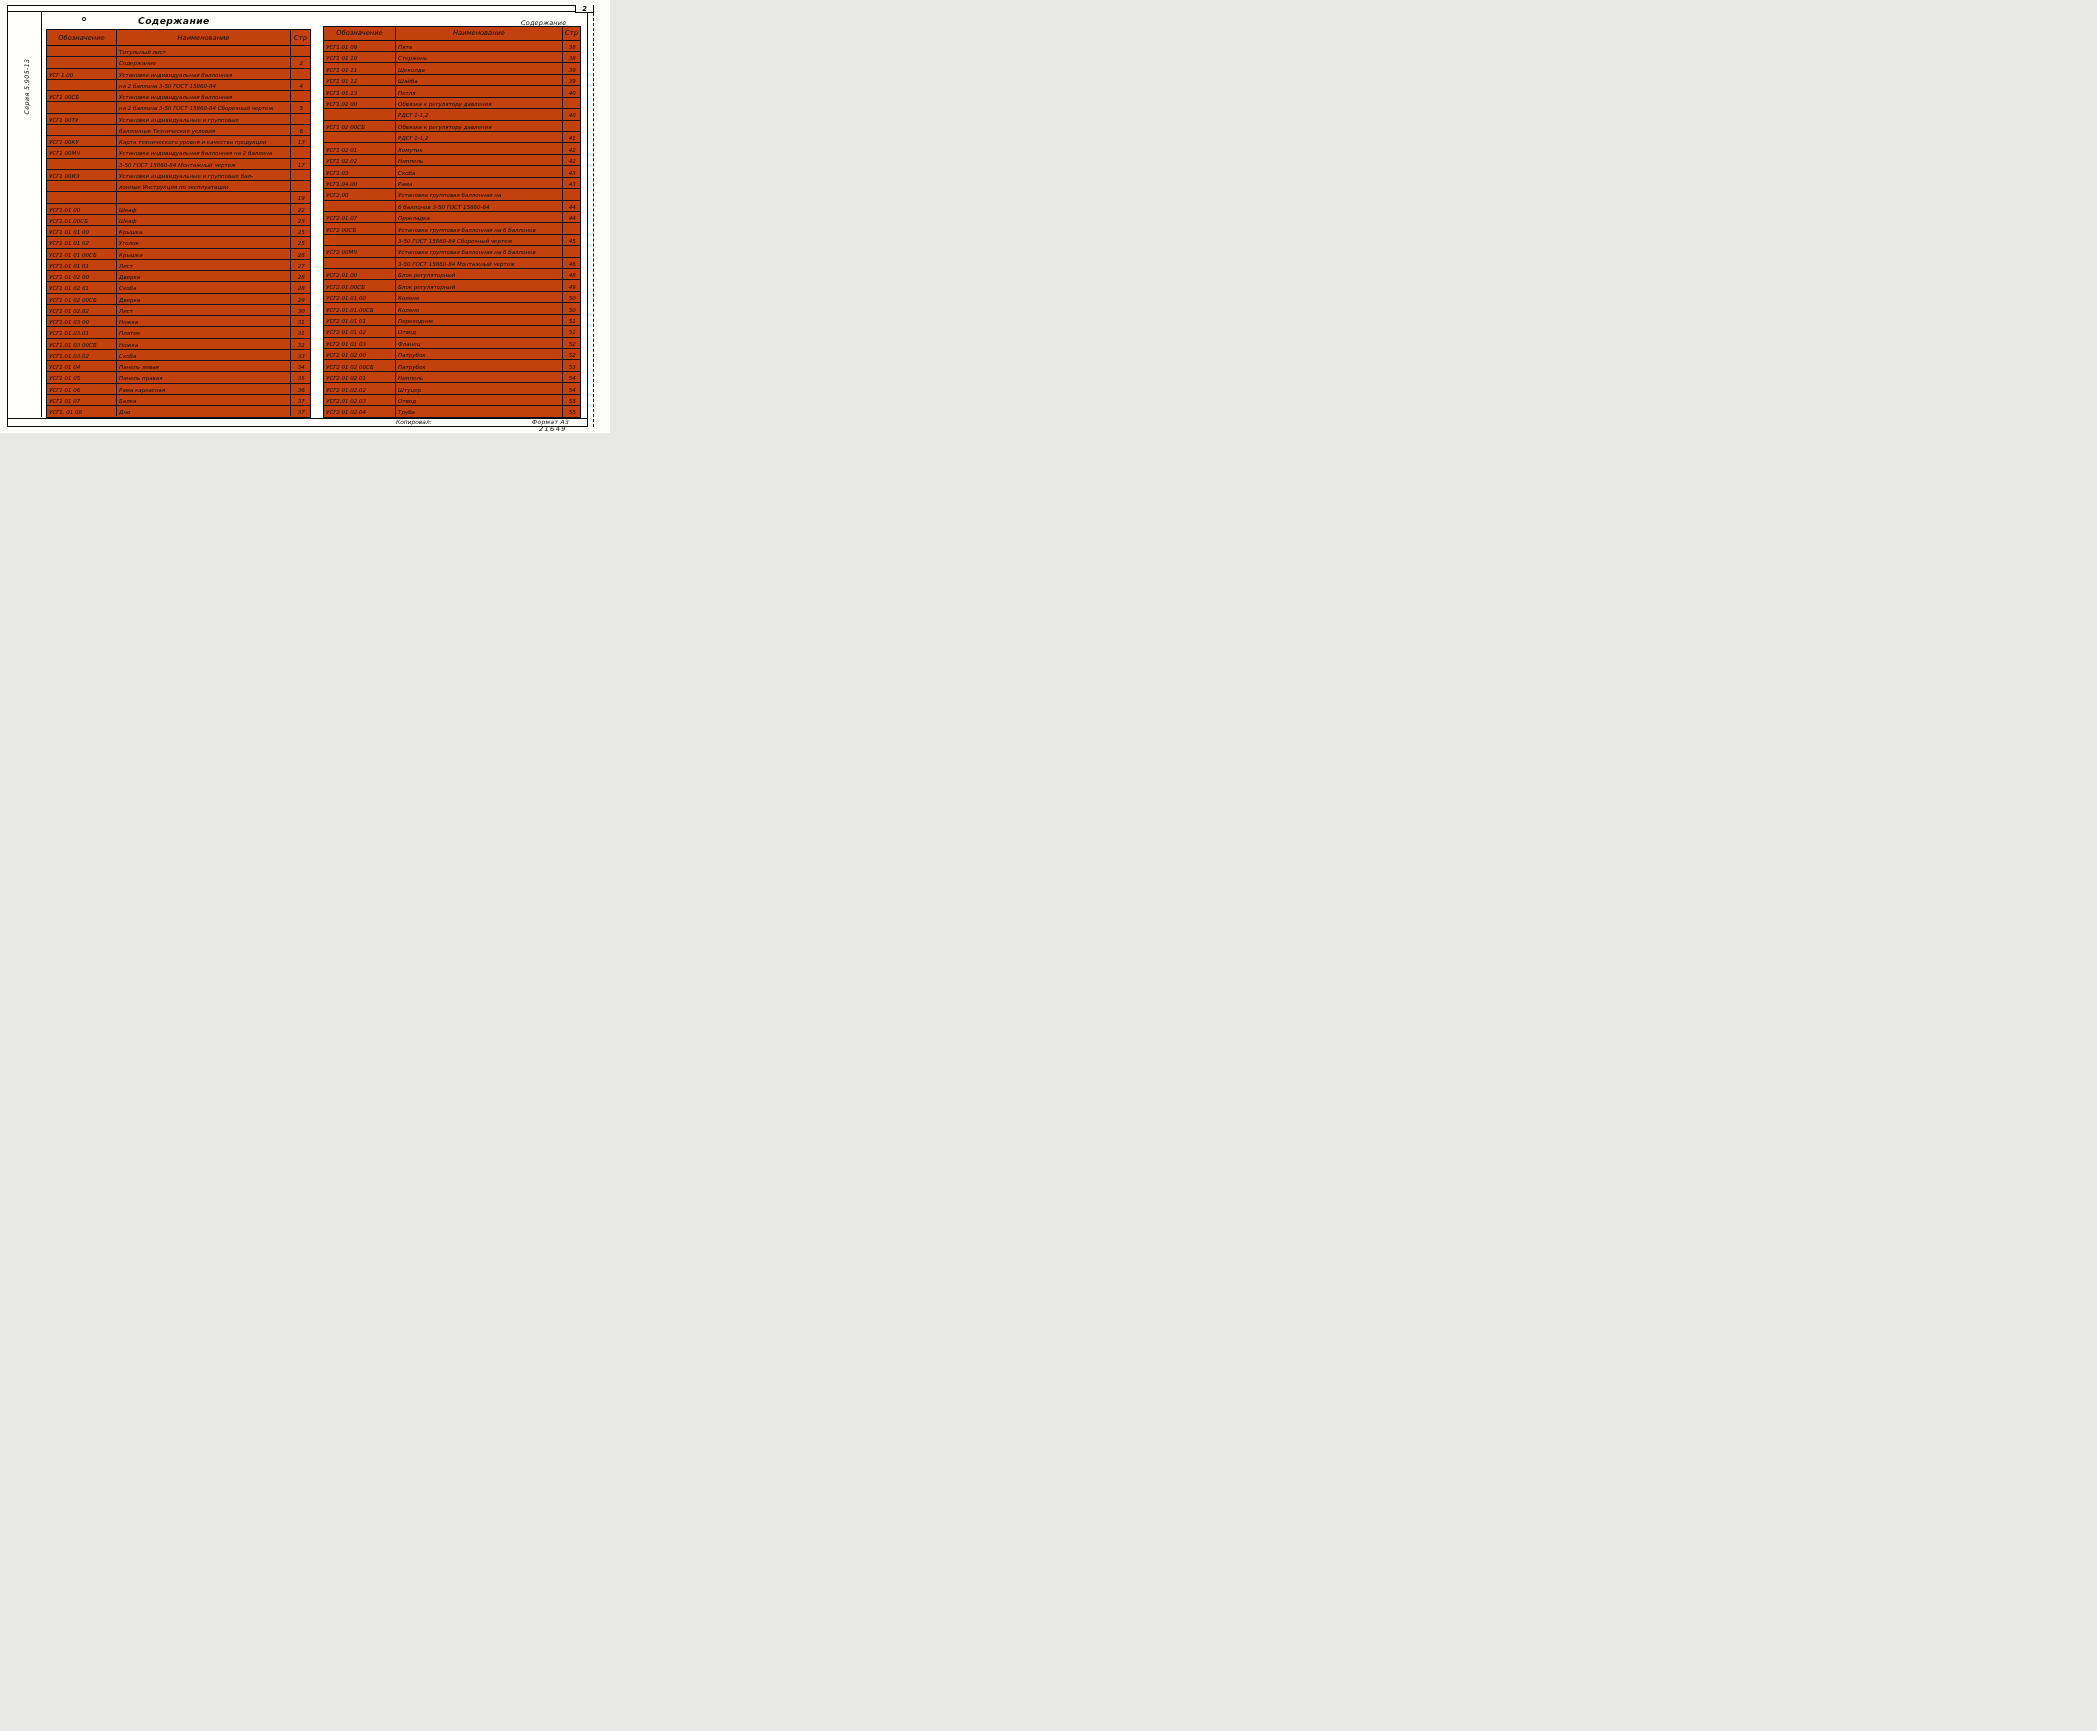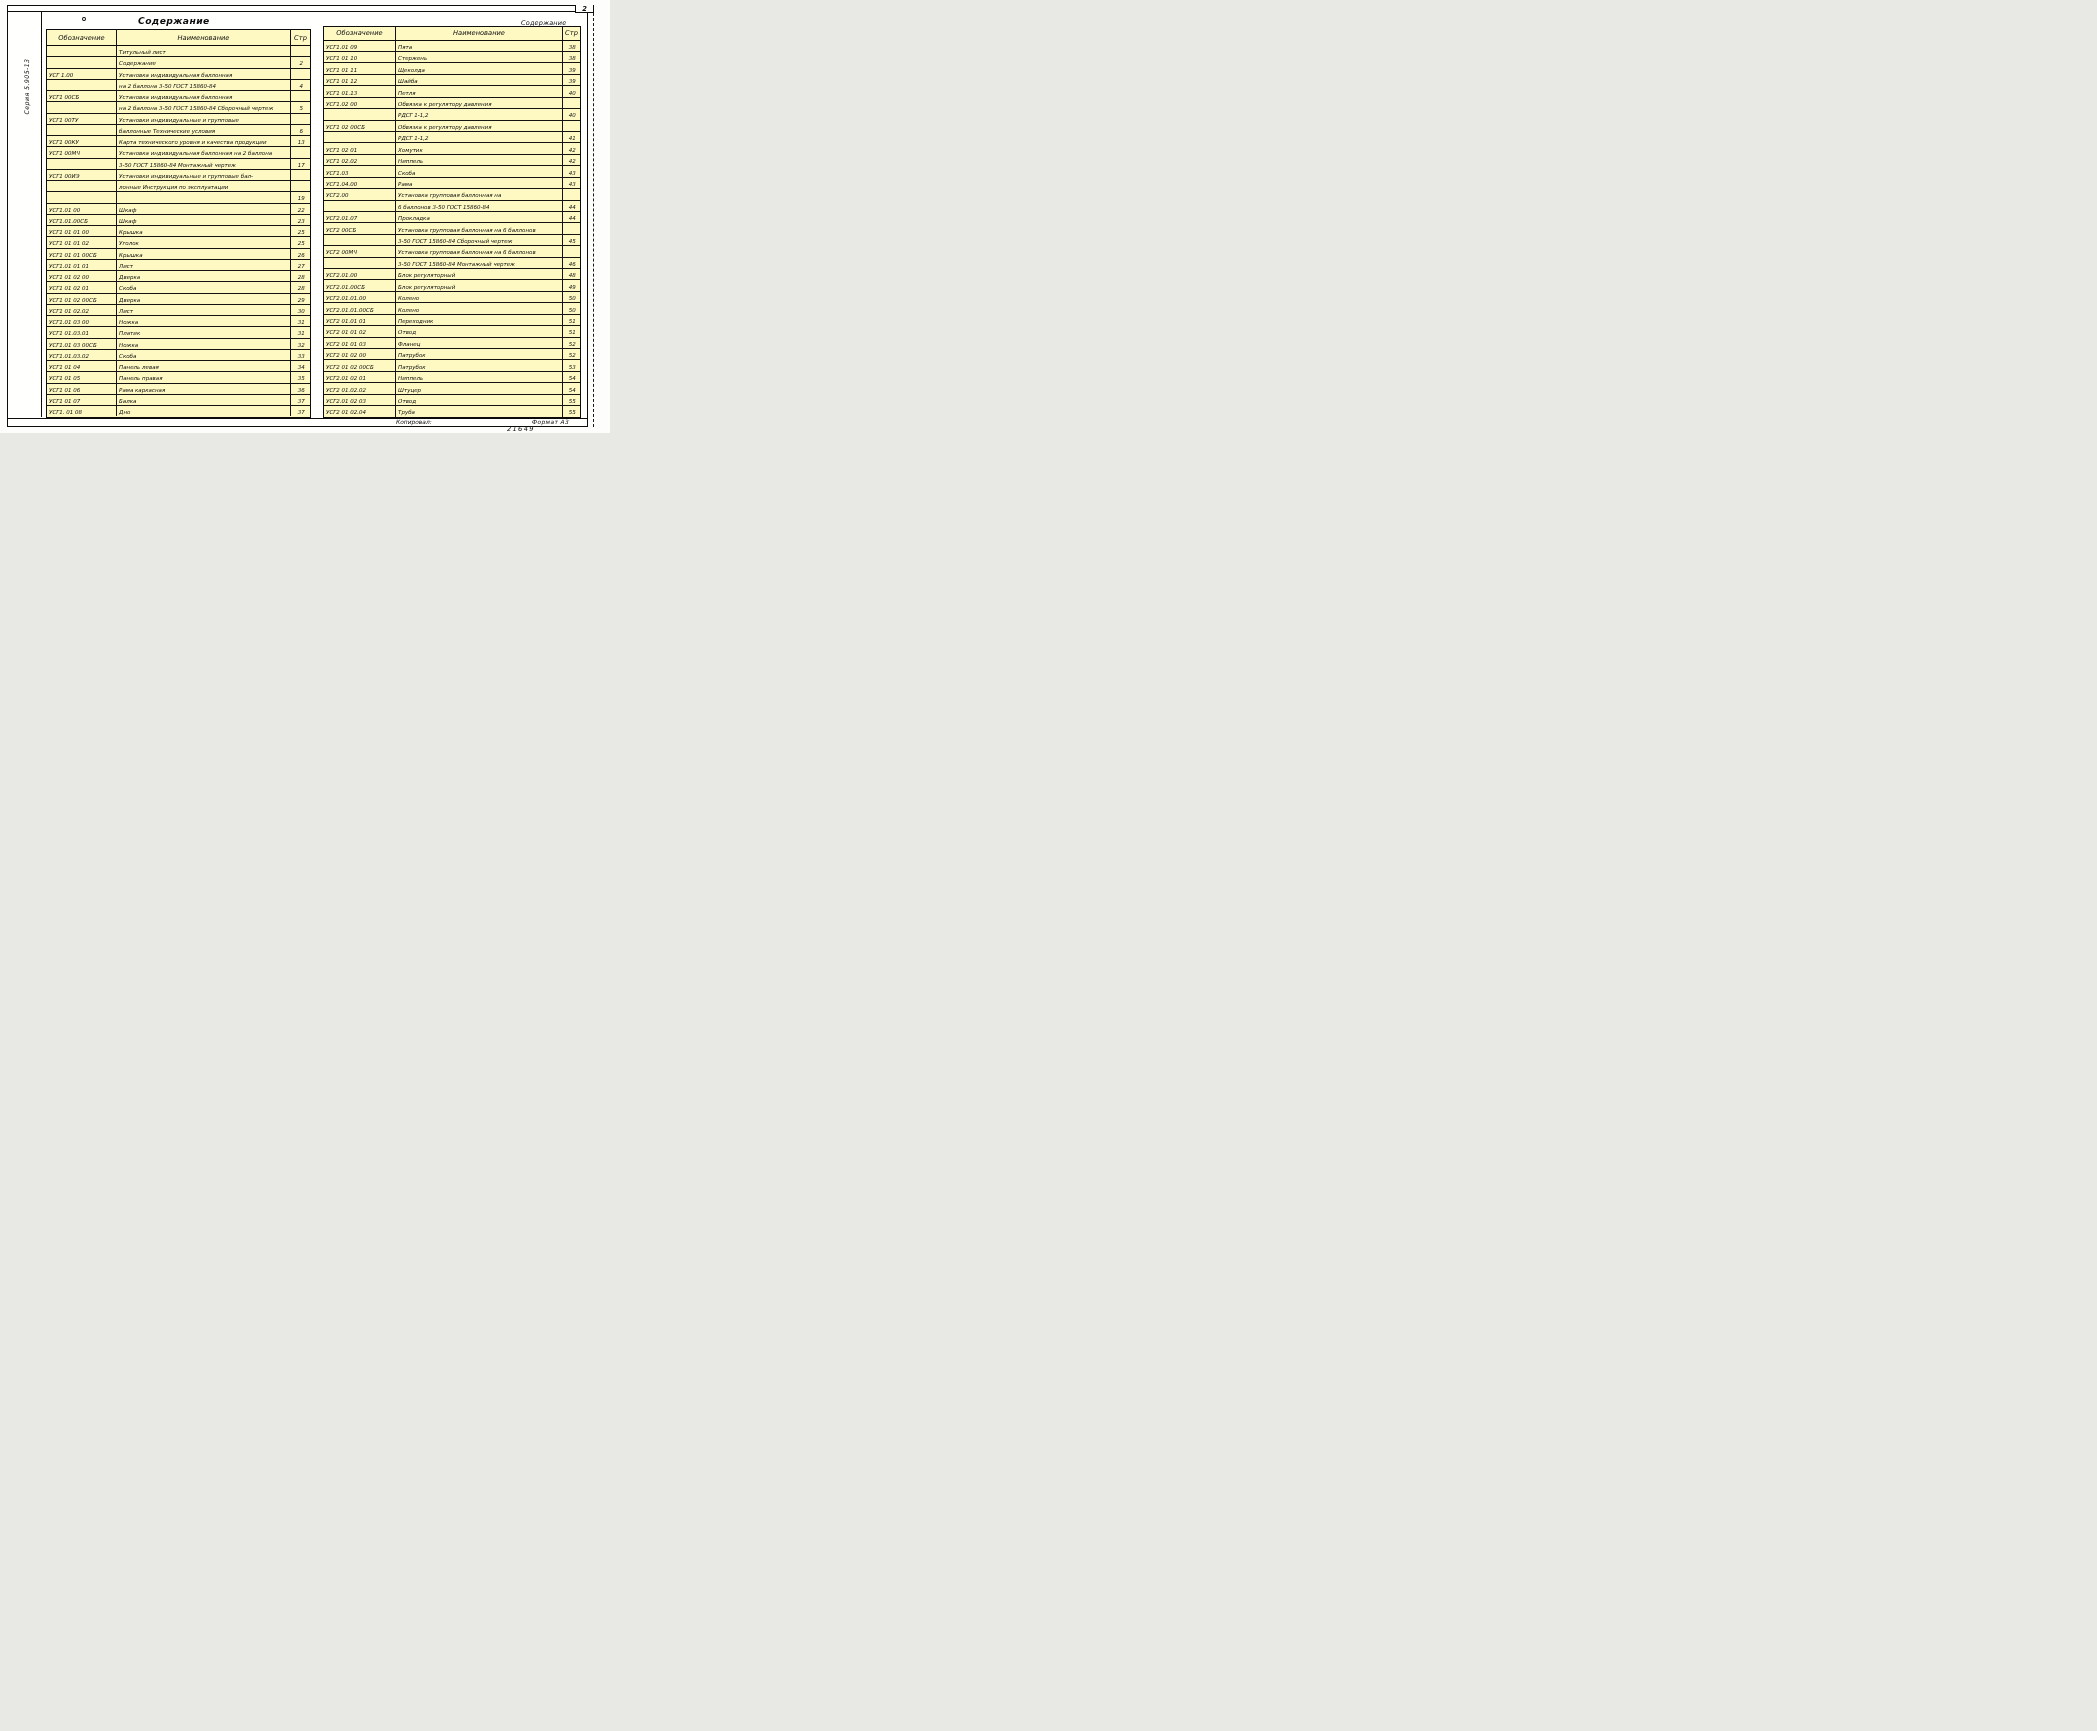--- a/index.html
+++ b/index.html
@@ -32,21 +32,21 @@
     position:absolute;left:521px;top:18.5px;font-size:6.5px;letter-spacing:0.2px;
   }
   .series-note{
     position:absolute;left:-17.6px;top:81px;width:89px;height:11px;
     transform:rotate(-90deg);display:flex;align-items:center;justify-content:center;
     font-size:6.3px;letter-spacing:0.4px;white-space:nowrap;
   }
   .speck{position:absolute;left:82px;top:17px;width:1.7px;height:2.1px;border:0.5px solid #111;border-radius:50%;}
   
   .toc{
-    position:absolute;box-sizing:border-box;border:1px solid #0c0c0c;background:#fef9c3;
+    position:absolute;box-sizing:border-box;border:1px solid #0c0c0c;background:#c2410c;
   }
   .toc .thead{
     display:grid;box-sizing:border-box;border-bottom:1px solid #0c0c0c;
   }
   .toc .thead .hcell{
     display:flex;align-items:center;justify-content:center;
     font-size:6.7px;box-sizing:border-box;overflow:hidden;white-space:nowrap;
   }
   .toc .rows{display:flex;flex-direction:column;}
   .toc .row{
@@ -66,21 +66,21 @@
   .toc-left .rows{height:370px;}
   .toc-left .row{grid-template-columns:70px 174px 1fr;}
   
   .toc-right{left:323px;top:26px;width:258px;height:392px;}
   .toc-right .thead{height:13.6px;grid-template-columns:72px 167px 1fr;}
   .toc-right .rows{height:376px;}
   .toc-right .row{grid-template-columns:72px 167px 1fr;}
   
   .footer-copied{position:absolute;left:396px;top:419px;font-size:5.9px;}
   .footer-format{position:absolute;left:532px;top:419px;font-size:5.9px;letter-spacing:0.4px;}
-  .footer-number{position:absolute;left:507px;top:425px;font-size:6.7px;letter-spacing:1.3px;z-index:6;}
+  .footer-number{position:absolute;left:539px;top:425px;font-size:6.7px;letter-spacing:1.3px;z-index:6;}
 </style>
 </head>
 <body>
 
 <div class="outer-frame"></div>
 <div class="top-band-line"></div>
 <div class="bottom-band-line"></div>
 <div class="margin-line"></div>
 <div class="dashed-edge"></div>
 

